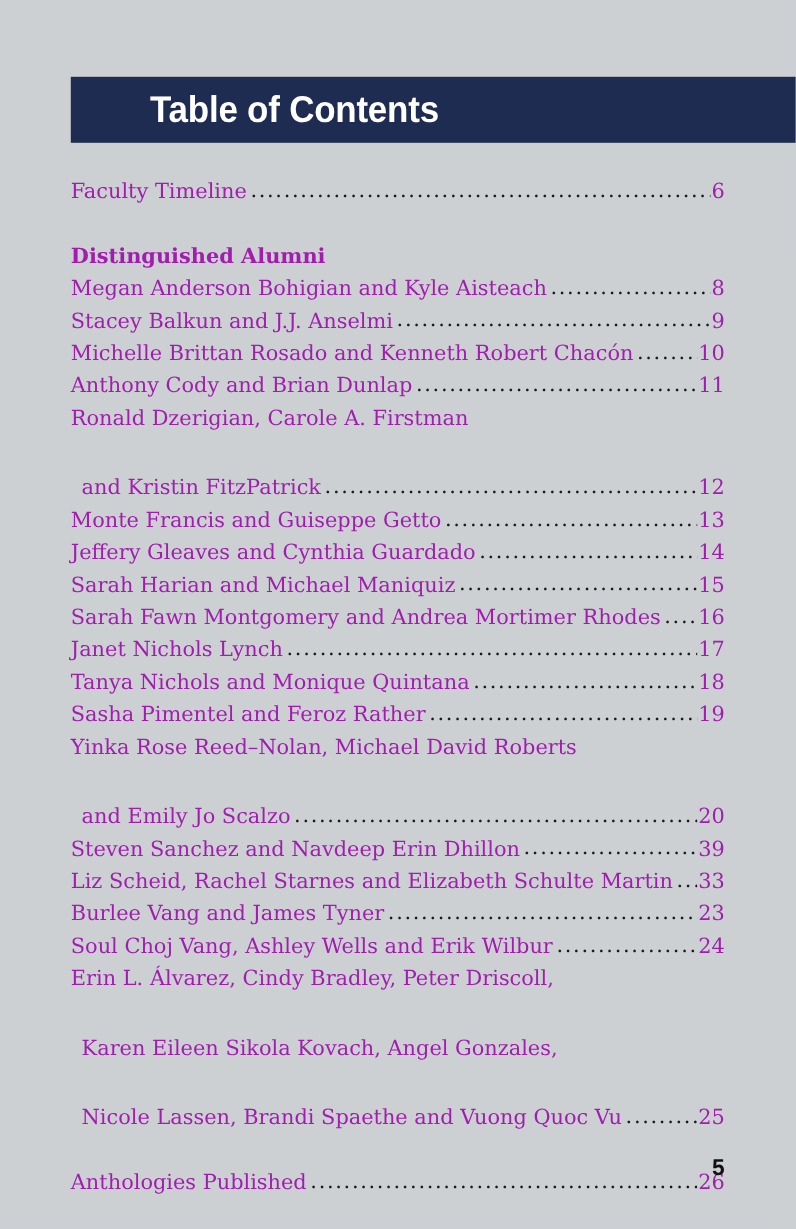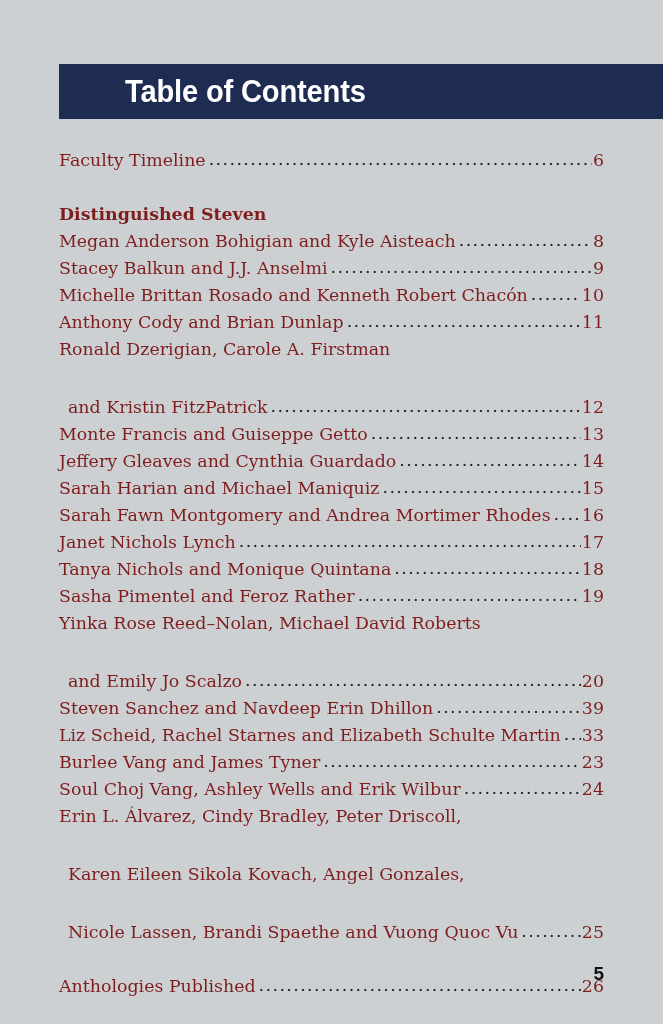--- a/index.html
+++ b/index.html
@@ -51,21 +51,21 @@
     position: absolute;
     left: 59px;
     top: 147px;
     width: 545px;
   }
   .entry {
     position: relative;
     height: 27px;
     line-height: 27px;
     font-size: 17.4px;
-    color: #7f1d1d;
+    color: #a21caf;
     white-space: nowrap;
   }
   .entry.gap-before {
     margin-top: 27px;
   }
   .entry.section-head {
     font-weight: bold;
   }
   .entry.cont {
     padding-left: 9px;
@@ -129,21 +129,21 @@
   </div>
 
   <div class="toc" id="toc-list">
       <div class="entry">
         <div class="leader-row">
           <span class="label">Faculty Timeline</span>
           <span class="dots"></span>
           <span class="pageno">6</span>
         </div>
       </div>
-      <div class="entry gap-before section-head"><span class="plain">Distinguished Steven</span></div>
+      <div class="entry gap-before section-head"><span class="plain">Distinguished Alumni</span></div>
       <div class="entry">
         <div class="leader-row">
           <span class="label">Megan Anderson Bohigian and Kyle Aisteach</span>
           <span class="dots"></span>
           <span class="pageno">8</span>
         </div>
       </div>
       <div class="entry">
         <div class="leader-row">
           <span class="label">Stacey Balkun and J.J. Anselmi</span>

